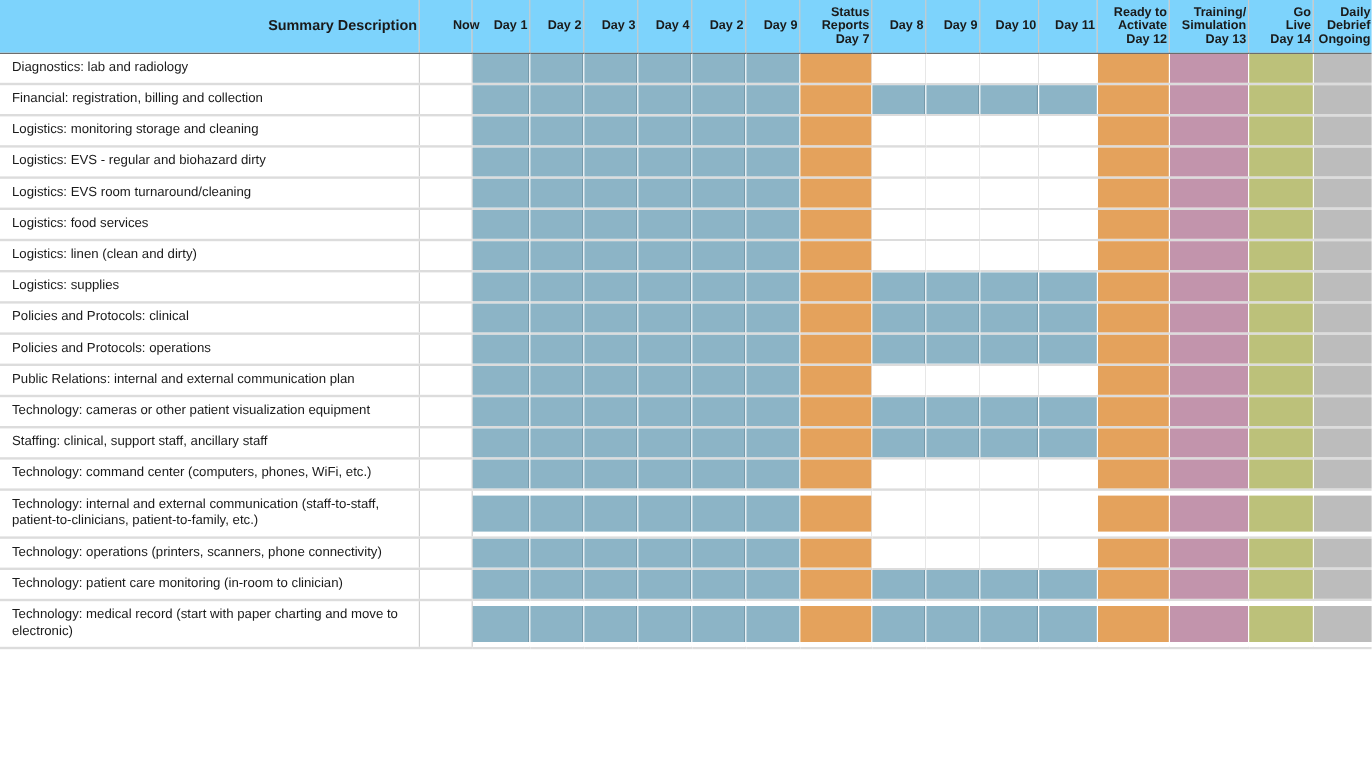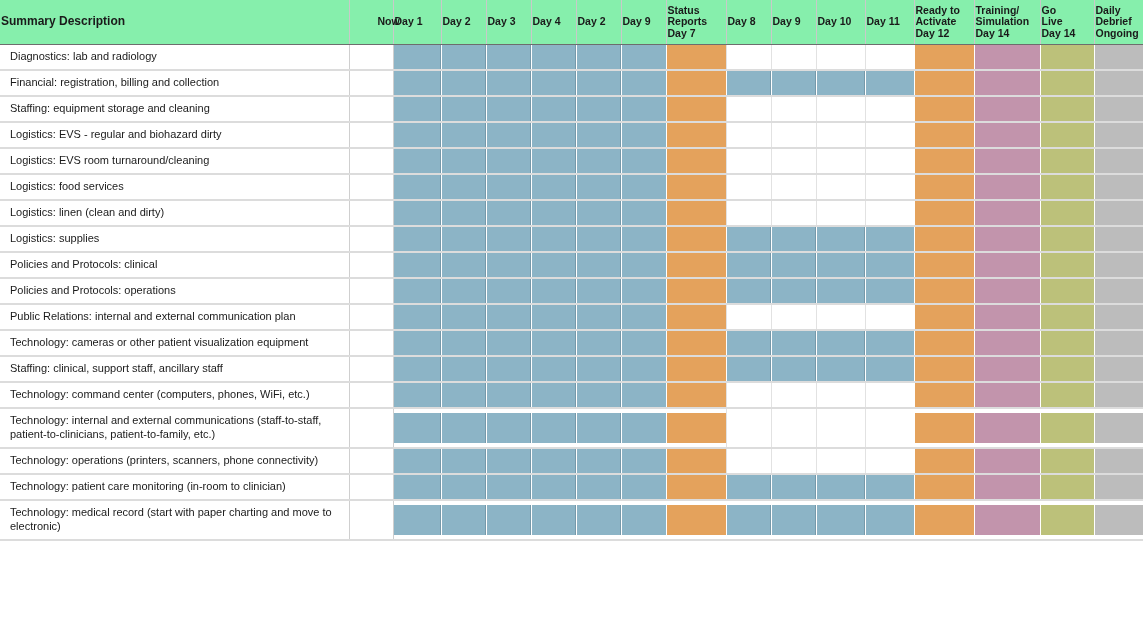--- a/index.html
+++ b/index.html
@@ -28,26 +28,26 @@
   }
 
   
   thead tr {
     height: 44px;
   }
   thead th {
     font-size: 10.5px;
     font-weight: bold;
     line-height: 11.5px;
-    text-align: left;
+    text-align: right;
     vertical-align: middle;
     padding: 0 1px;
     border-bottom: 1.6px solid #6d6d6d;
     border-left: 1px solid #c9c9c9;
-    background: #86efac;
+    background: #7dd3fc;
     box-sizing: border-box;
     white-space: pre-line;
   }
   thead th.desc-head {
     border-left: none;
     font-size: 12px;
     margin-top: 40px;
   }
   thead th.sep-head {
     border-left: 1px solid #c9c9c9;
@@ -148,21 +148,21 @@
 Day 7</th>
         <th>Day 8</th>
         <th>Day 9</th>
         <th>Day 10</th>
         <th>Day 11</th>
         <th>Ready to
 Activate
 Day 12</th>
         <th>Training/
 Simulation
-Day 14</th>
+Day 13</th>
         <th>Go
 Live
 Day 14</th>
         <th>Daily
 Debrief
 Ongoing</th>
       </tr>
     </thead>
     <tbody id="gantt-body">
         <tr>
@@ -261,21 +261,21 @@
             <span class="bar pink"></span>
           </td>
           <td class="cell has-bar run-end">
             <span class="bar olive"></span>
           </td>
           <td class="cell has-bar run-end">
             <span class="bar gray"></span>
           </td>
         </tr>
         <tr>
-          <td class="desc">Staffing: equipment storage and cleaning</td>
+          <td class="desc">Logistics: monitoring storage and cleaning</td>
           <td class="gapcol run-end">
             <span class="bar none"></span>
           </td>
           <td class="cell has-bar">
             <span class="bar blue"></span>
           </td>
           <td class="cell has-bar">
             <span class="bar blue"></span>
           </td>
           <td class="cell has-bar">
@@ -873,21 +873,21 @@
             <span class="bar pink"></span>
           </td>
           <td class="cell has-bar run-end">
             <span class="bar olive"></span>
           </td>
           <td class="cell has-bar run-end">
             <span class="bar gray"></span>
           </td>
         </tr>
         <tr class="tall">
-          <td class="desc">Technology: internal and external communications (staff-to-staff, patient-to-clinicians, patient-to-family, etc.)</td>
+          <td class="desc">Technology: internal and external communication (staff-to-staff, patient-to-clinicians, patient-to-family, etc.)</td>
           <td class="gapcol run-end">
             <span class="bar none"></span>
           </td>
           <td class="cell has-bar">
             <span class="bar blue"></span>
           </td>
           <td class="cell has-bar">
             <span class="bar blue"></span>
           </td>
           <td class="cell has-bar">

